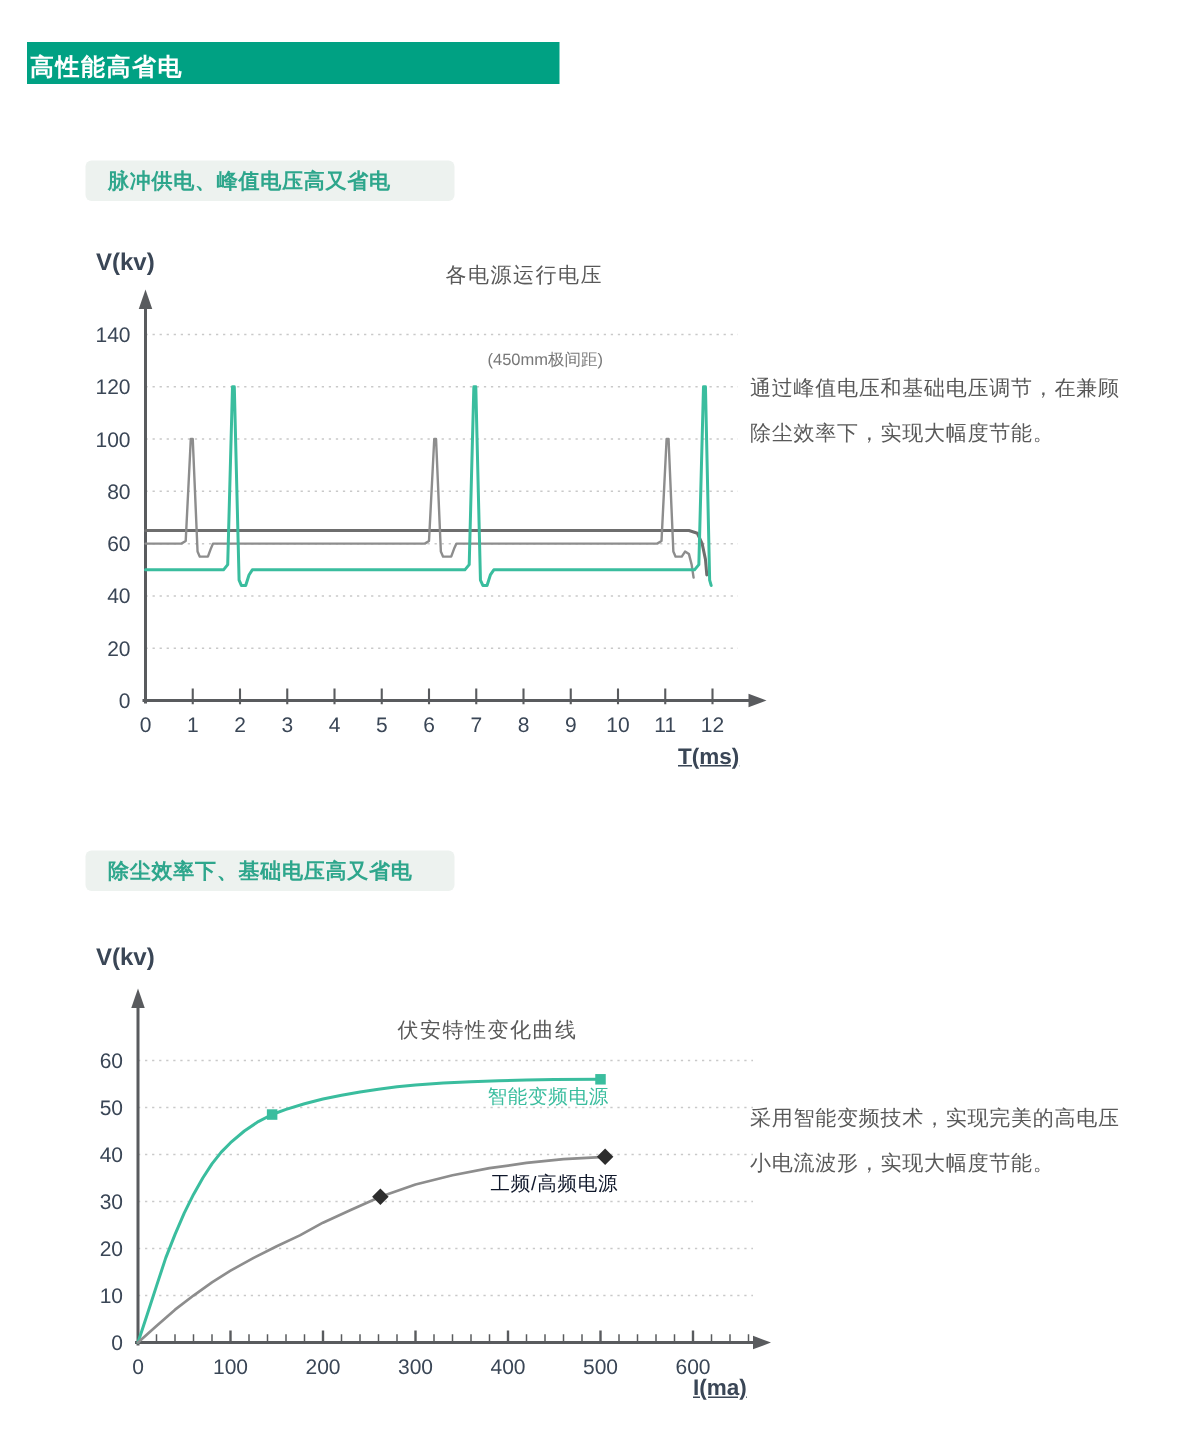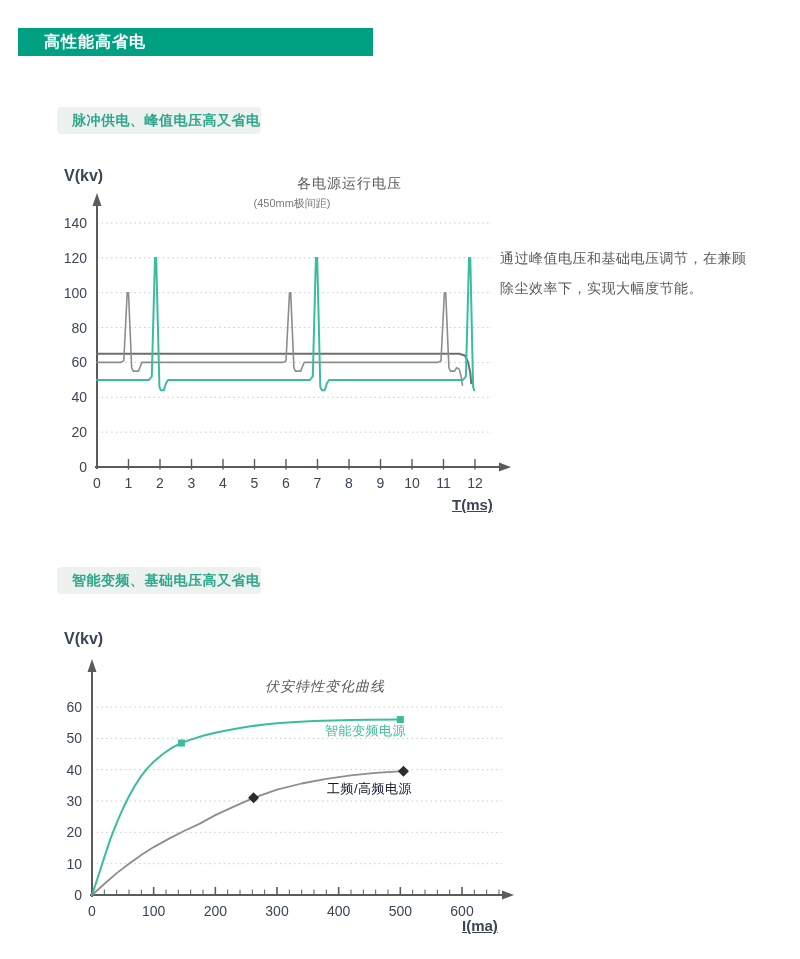--- a/index.html
+++ b/index.html
@@ -1,29 +1,29 @@
 <!DOCTYPE html>
 <html style="--banner_bg: #00a183; --banner_text: #ffffff; --pill_bg: #edf2ef; --pill_text: #2ea68c; --accent_green: #3abd9e; --gray_line: #8d8d8d; --dark_line: #6e6e6e; --axis: #595b5e; --tick_label: #3a4656; --title_text: #595959; --paragraph_text: #595959; --grid: #c9c9c9; --marker_dark: #2d2d2d;"><head>
 <meta charset="utf-8">
 <style>
   html,body{margin:0;padding:0;background:#ffffff;}
   *{box-sizing:border-box;font-family:"Liberation Sans","DejaVu Sans",sans-serif;}
   .page{position:relative;width:800px;height:959px;background:#fff;overflow:hidden;}
   .banner{position:absolute;left:18px;top:28px;width:355px;height:28px;
     background:var(--banner_bg);color:var(--banner_text);
-    display:flex;align-items:center;padding-left:26px;
+    display:flex;align-items:flex-end;padding-left:2px;
     font-size:16px;font-weight:bold;letter-spacing:1px;}
-  .pill{position:absolute;left:57px;width:204px;height:27px;background:var(--pill_bg);
+  .pill{position:absolute;left:57px;width:246px;height:27px;background:var(--pill_bg);
     border-radius:4px;color:var(--pill_text);font-size:14px;font-weight:600;
     line-height:27px;padding-left:15px;letter-spacing:0.5px;}
   .pill1{top:107px;}
   .pill2{top:567px;}
   .axis-title{position:absolute;font-weight:bold;font-size:16px;color:var(--tick_label);}
   .chart-title{position:absolute;text-align:right;font-size:14px;color:var(--title_text);letter-spacing:1px;}
-  .chart-subtitle{position:absolute;text-align:center;font-size:11px;color:#787878;}
+  .chart-subtitle{position:absolute;text-align:right;font-size:11px;color:#787878;margin-top:36px;}
   .xlabel{position:absolute;font-weight:bold;font-size:15px;color:var(--tick_label);text-decoration:underline;}
   .para{position:absolute;left:500px;width:300px;font-size:14px;line-height:30px;
     color:var(--paragraph_text);letter-spacing:0.5px;}
   .para1{top:243px;}
   .para2{top:730px;}
   .para span{display:block;}
   .legend-label{position:absolute;font-size:13px;letter-spacing:0.5px;text-align:center;}
   .legend-green{left:325px;top:722px;color:var(--accent_green);}
   .legend-gray{left:327px;top:780px;color:#0f172a;}
   svg{position:absolute;font-family:"Liberation Sans","DejaVu Sans",sans-serif;}
@@ -98,25 +98,25 @@
     </svg>
 
   <div class="xlabel" style="left:452px;top:496px;">T(ms)</div>
 
   <div class="para para1">
     <span>通过峰值电压和基础电压调节，在兼顾</span>
     <span>除尘效率下，实现大幅度节能。</span>
   </div>
 
   <div class="pill pill2">
-    <span>智能变频、基础电压高又省电</span>
+    <span>除尘效率下、基础电压高又省电</span>
   </div>
 
   <div class="axis-title" style="left:64px;top:630px;">V(kv)</div>
-  <div class="chart-title" style="left:185px;top:678px;width:200px;font-style:italic;">伏安特性变化曲线</div>
+  <div class="chart-title" style="left:185px;top:678px;width:200px;">伏安特性变化曲线</div>
 
   <svg id="chart2-svg" width="480" height="300" viewBox="0 0 480 300">
       <line x1="42" y1="213.667" x2="452" y2="213.667" stroke="#c9c9c9" stroke-width="1" stroke-dasharray="1.5 3.2"></line>
       <line x1="42" y1="182.334" x2="452" y2="182.334" stroke="#c9c9c9" stroke-width="1" stroke-dasharray="1.5 3.2"></line>
       <line x1="42" y1="151.00099999999998" x2="452" y2="151.00099999999998" stroke="#c9c9c9" stroke-width="1" stroke-dasharray="1.5 3.2"></line>
       <line x1="42" y1="119.66799999999999" x2="452" y2="119.66799999999999" stroke="#c9c9c9" stroke-width="1" stroke-dasharray="1.5 3.2"></line>
       <line x1="42" y1="88.33499999999998" x2="452" y2="88.33499999999998" stroke="#c9c9c9" stroke-width="1" stroke-dasharray="1.5 3.2"></line>
       <line x1="42" y1="57.00199999999998" x2="452" y2="57.00199999999998" stroke="#c9c9c9" stroke-width="1" stroke-dasharray="1.5 3.2"></line>
       <line x1="42" y1="247" x2="42" y2="20" stroke="#595b5e" stroke-width="2"></line>
       <polygon points="42,9 37.5,22 46.5,22" fill="#595b5e"></polygon>
@@ -175,14 +175,18 @@
       <path d="M42.0,245.0 L54.3,234.0 L66.7,223.1 L79.0,213.7 L91.3,204.9 L103.7,197.1 L119.1,188.6 L134.5,180.8 L149.9,173.6 L165.3,165.1 L183.8,156.6 L203.6,147.9 L227.0,139.7 L251.7,133.5 L276.3,128.8 L301.0,125.3 L325.7,122.8 L353.4,121.2" fill="none" stroke="#8d8d8d" stroke-width="1.8" stroke-linejoin="round" stroke-linecap="round"></path>
       <path d="M203.56754,142.3677 L209.06754,147.8677 L203.56754,153.3677 L198.06754,147.8677 Z" fill="#2d2d2d"></path>
       <path d="M353.41835000000003,115.73464999999999 L358.91835000000003,121.23464999999999 L353.41835000000003,126.73464999999999 L347.91835000000003,121.23464999999999 Z" fill="#2d2d2d"></path>
     </svg>
 
   <div class="legend-label legend-green">智能变频电源</div>
   <div class="legend-label legend-gray">工频/高频电源</div>
 
   <div class="xlabel" style="left:462px;top:917px;">I(ma)</div>
 
+  <div class="para para2">
+    <span>采用智能变频技术，实现完美的高电压</span>
+    <span>小电流波形，实现大幅度节能。</span>
+  </div>
 
 </div>
 
 </body></html>

